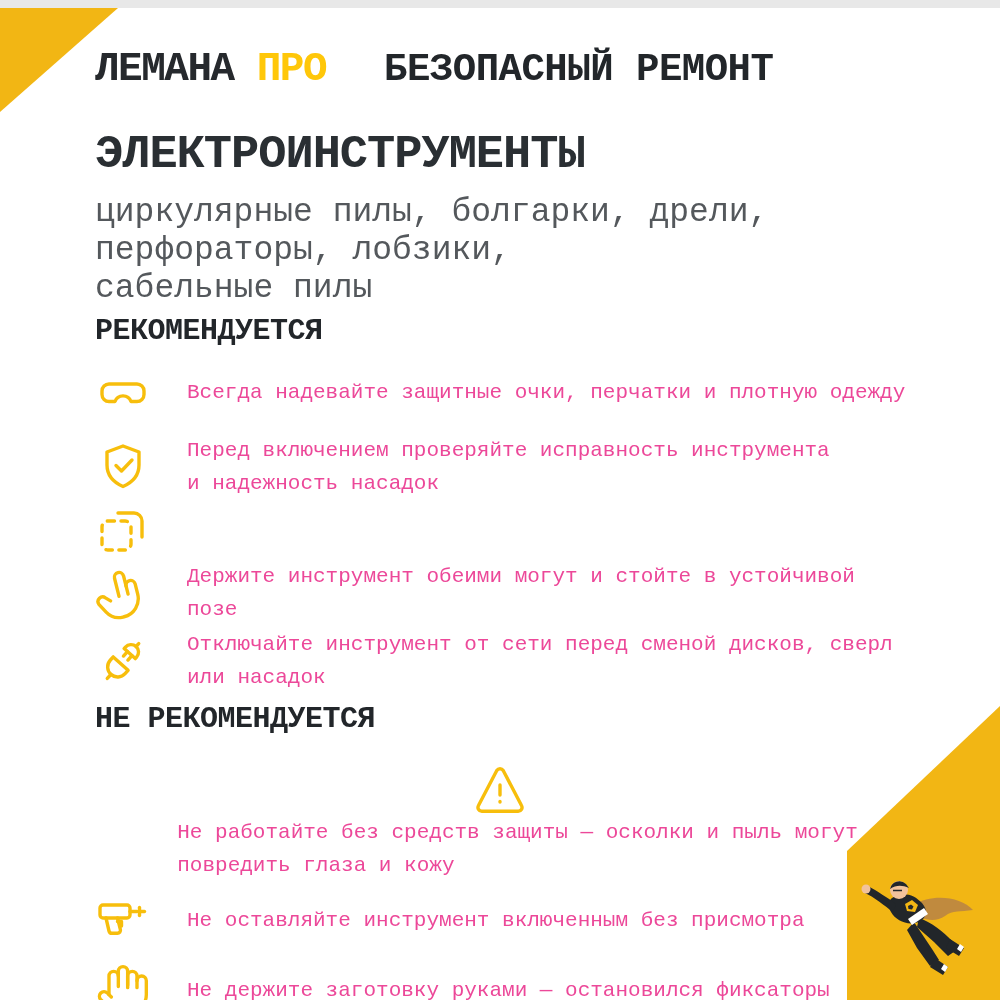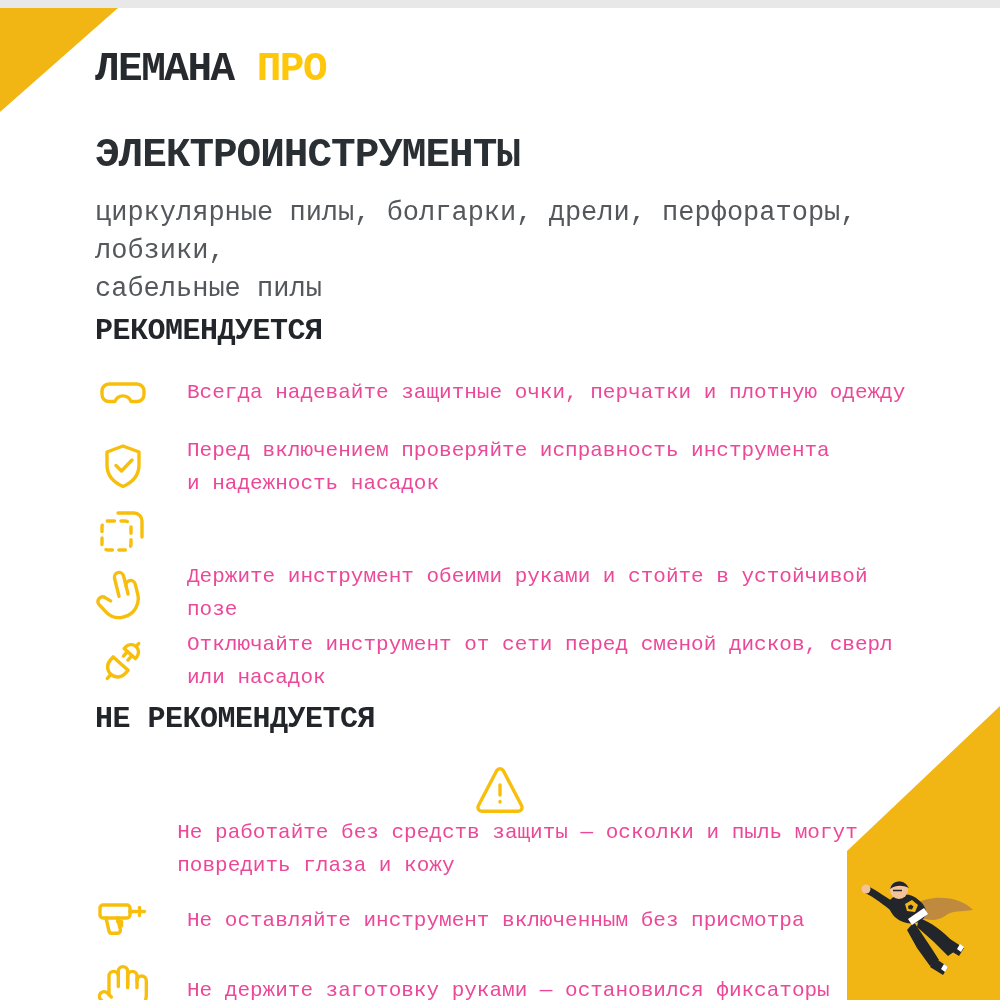--- a/index.html
+++ b/index.html
@@ -14,22 +14,22 @@
   .corner-br{
     position:absolute;left:847px;top:680px;width:153px;height:320px;
     background:#F2B614;clip-path:polygon(0 163px,153px 18px,153px 320px,0 320px);
   }
   .mascot{position:absolute;left:0px;top:175px;width:145px;height:135px;}
   .content{position:absolute;left:0;top:0;width:1000px;padding:38px 60px 0 95px;box-sizing:border-box;}
   .brandrow{display:flex;align-items:baseline;gap:58px;height:50px;}
   .logo{font-size:41px;font-weight:700;letter-spacing:-1.5px;color:#26292D;white-space:nowrap;}
   .logo .pro{color:#FFC709;}
   .program-title{font-size:39px;font-weight:700;letter-spacing:-0.5px;color:#22262A;white-space:nowrap;}
-  .title{margin-top:32px;font-size:41px;font-weight:700;letter-spacing:-1px;color:#2A2F33;line-height:54px;}
-  .subtitle{margin-top:12px;font-size:27px;line-height:38px;color:#54585C;white-space:pre-line;}
+  .title{margin-top:32px;font-size:47px;font-weight:700;letter-spacing:-1px;color:#2A2F33;line-height:54px;}
+  .subtitle{margin-top:12px;font-size:33px;line-height:38px;color:#54585C;white-space:pre-line;}
   .section-heading{margin-top:6px;font-size:30px;line-height:34px;font-weight:700;color:#22262A;letter-spacing:-0.5px;}
   .section-heading.second{margin-top:8px;}
   .list{margin-top:16px;}
   .list.second{margin-top:24px;}
   .item{display:flex;align-items:center;min-height:56px;margin-bottom:2px;}
   .item.gap-lg{margin-bottom:14px;}
   .item.gap-md{margin-bottom:10px;flex-direction:column;}
   .item.gap-sm{margin-bottom:6px;}
   .icon{flex:none;width:56px;height:56px;margin-right:36px;}
   .icon svg{width:56px;height:56px;stroke:#F7BE0C;fill:none;stroke-width:3.4;stroke-linecap:round;stroke-linejoin:round;}
@@ -39,20 +39,21 @@
 <body>
 
 <div class="poster">
 
   <div class="corner-tl"></div>
 
   <div class="content">
 
     <div class="brandrow">
       <div class="logo"><span>ЛЕМАНА</span> <span class="pro">ПРО</span></div>
+      <div class="program-title">БЕЗОПАСНЫЙ РЕМОНТ</div>
     </div>
 
     <div class="title">ЭЛЕКТРОИНСТРУМЕНТЫ</div>
     <div class="subtitle">циркулярные пилы, болгарки, дрели, перфораторы, лобзики,
 сабельные пилы</div>
 
     <div class="section-heading">РЕКОМЕНДУЕТСЯ</div>
 
     <div class="list">
 
@@ -87,21 +88,21 @@
 
       <div class="item">
         <div class="icon">
           <svg viewBox="0 0 56 56">
             <g transform="rotate(-14 28 28) scale(2.333)" stroke-width="1.45">
               <path d="M10 13V5a2 2 0 0 1 4 0v8"></path>
               <path d="M14 9.5a2 2 0 0 1 4 0V14a8 8 0 0 1-8 8h-.5a7.5 7.5 0 0 1-6.5-3.8l-2.2-4a2 2 0 0 1 3.4-2L6 14"></path>
             </g>
           </svg>
         </div>
-        <div class="item-text">Держите инструмент обеими руками и стойте в устойчивой
+        <div class="item-text">Держите инструмент обеими могут и стойте в устойчивой
 позе</div>
       </div>
 
       <div class="item">
         <div class="icon">
           <svg viewBox="0 0 56 56">
             <g transform="rotate(42 28 28)">
               <path d="M28,4.5 v4"></path>
               <path d="M20.5,16 a7.5,7.5 0 0 1 15,0 v2 h-15 z"></path>
               <path d="M25,18 v6 M31,18 v6"></path>

